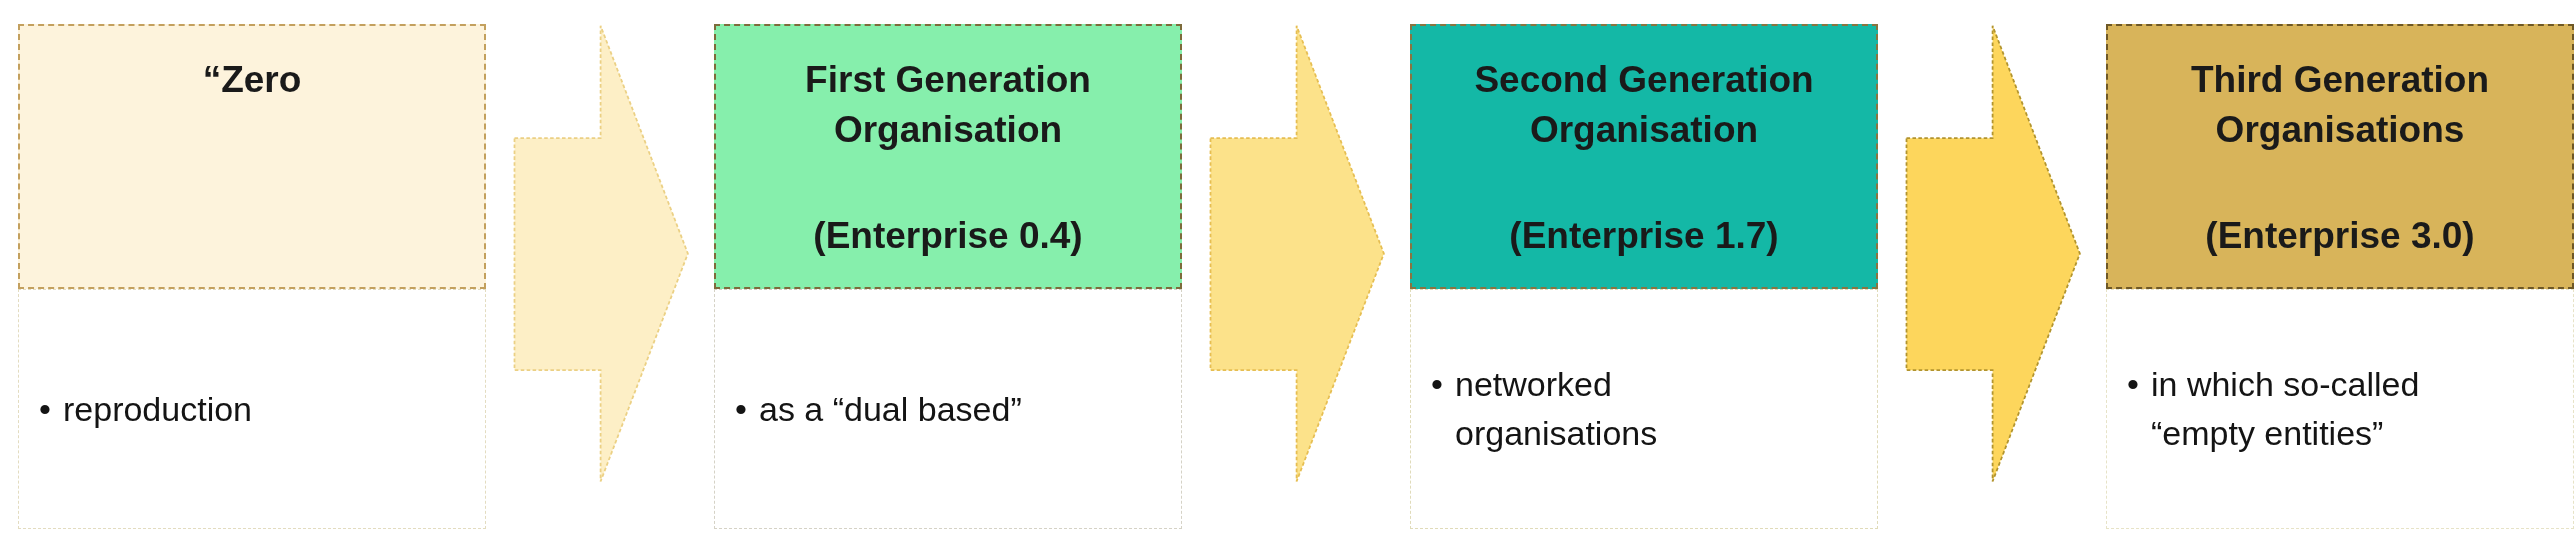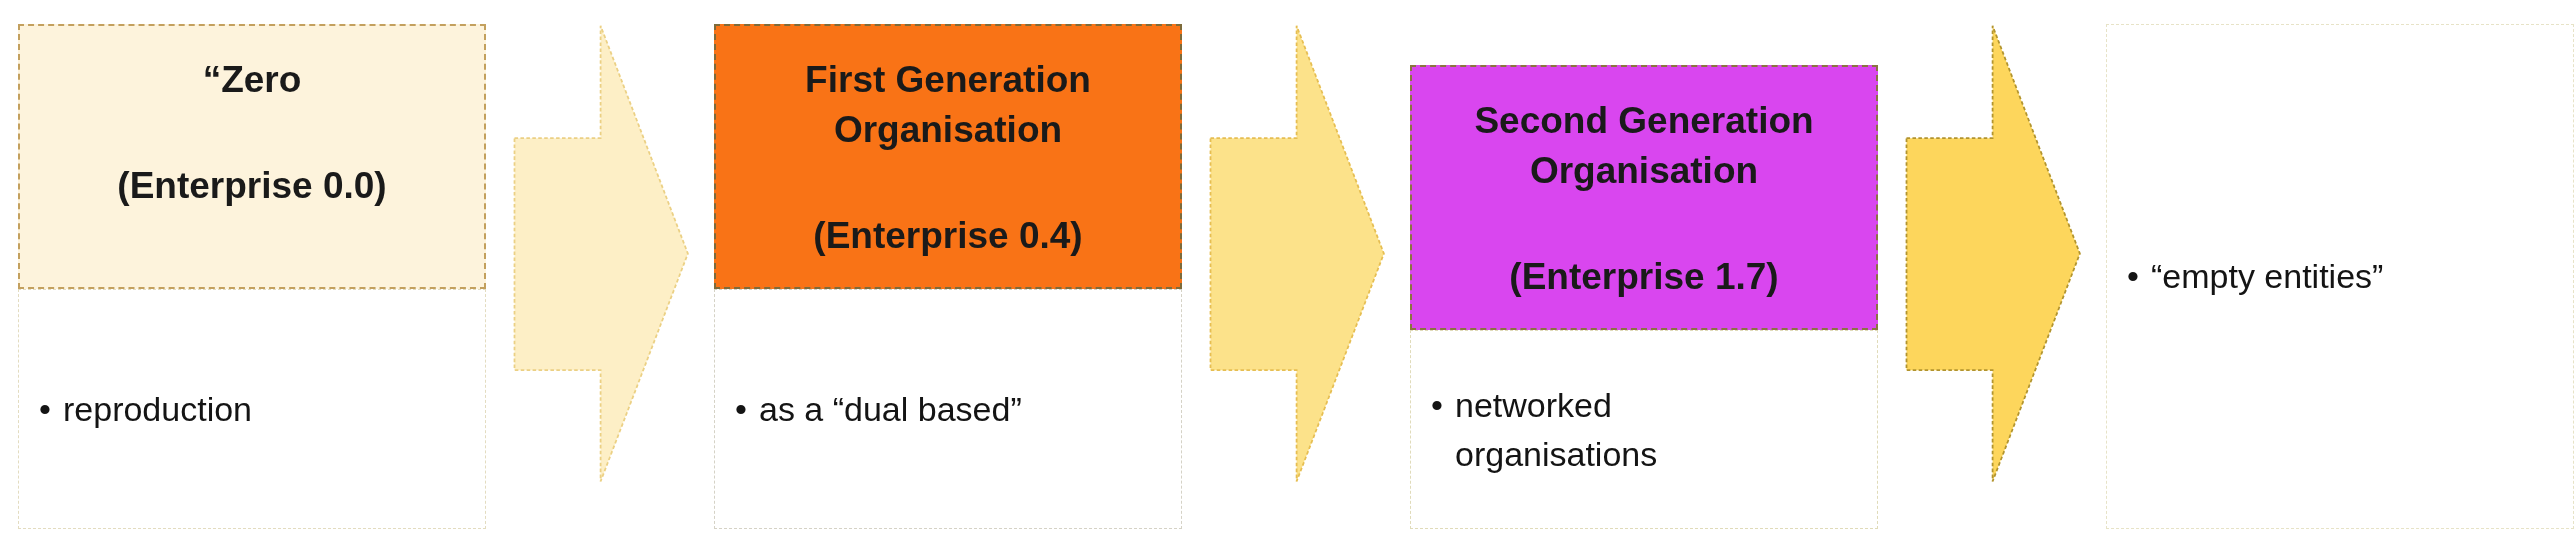--- a/index.html
+++ b/index.html
@@ -62,40 +62,39 @@
 </head>
 <body>
 
 <div class="canvas">
   <div class="row">
 
     <div class="stage">
       <div class="stage-header" style="background-color: rgb(253, 243, 220); border-color: rgb(195, 160, 94);">
         <div class="title-line">“Zero</div>
         <div class="title-spacer"></div>
-        <div class="title-line">(Enterprise 0.0)</div>
       </div>
       <div class="stage-body" style="border-color: rgb(227, 220, 192);">
         <div class="bullet">
           <span class="bullet-marker">•</span>
           <span class="bullet-text">
             <span class="bullet-line">reproduction</span>
           </span>
         </div>
       </div>
     </div>
 
     <div class="arrow-cell">
       <svg viewBox="0 0 384 849" preserveAspectRatio="none">
         <polygon points="48,192 193,192 193,3 340,386 193,769 193,582 48,582" style="fill: rgb(253, 239, 198); stroke: rgb(235, 208, 132);"></polygon>
       </svg>
     </div>
 
     <div class="stage">
-      <div class="stage-header" style="background-color: #f97316; border-color: rgb(125, 107, 59);">
+      <div class="stage-header" style="background-color: #86efac; border-color: rgb(125, 107, 59);">
         <div class="title-line">First Generation</div>
         <div class="title-line">Organisation</div>
         <div class="title-spacer"></div>
         <div class="title-line">(Enterprise 0.4)</div>
       </div>
       <div class="stage-body" style="border-color: rgb(213, 210, 198);">
         <div class="bullet">
           <span class="bullet-marker">•</span>
           <span class="bullet-text">
             <span class="bullet-line">as a “dual based”</span>
@@ -105,21 +104,21 @@
       </div>
     </div>
 
     <div class="arrow-cell">
       <svg viewBox="0 0 384 849" preserveAspectRatio="none">
         <polygon points="48,192 193,192 193,3 340,386 193,769 193,582 48,582" style="fill: rgb(252, 226, 138); stroke: rgb(230, 190, 82);"></polygon>
       </svg>
     </div>
 
     <div class="stage">
-      <div class="stage-header" style="background-color: #d946ef; border-color: rgb(138, 116, 64); margin-top: 41px;">
+      <div class="stage-header" style="background-color: #14b8a6; border-color: rgb(138, 116, 64);">
         <div class="title-line">Second Generation</div>
         <div class="title-line">Organisation</div>
         <div class="title-spacer"></div>
         <div class="title-line">(Enterprise 1.7)</div>
       </div>
       <div class="stage-body" style="border-color: rgb(224, 219, 185);">
         <div class="bullet">
           <span class="bullet-marker">•</span>
           <span class="bullet-text">
             <span class="bullet-line">networked</span>
@@ -129,24 +128,31 @@
       </div>
     </div>
 
     <div class="arrow-cell">
       <svg viewBox="0 0 384 849" preserveAspectRatio="none">
         <polygon points="48,192 193,192 193,3 340,386 193,769 193,582 48,582" style="fill: rgb(253, 214, 92); stroke: rgb(178, 148, 46);"></polygon>
       </svg>
     </div>
 
     <div class="stage">
+      <div class="stage-header" style="background-color: rgb(216, 180, 90); border-color: rgb(110, 88, 38);">
+        <div class="title-line">Third Generation</div>
+        <div class="title-line">Organisations</div>
+        <div class="title-spacer"></div>
+        <div class="title-line">(Enterprise 3.0)</div>
+      </div>
       <div class="stage-body" style="border-color: rgb(231, 227, 199);">
         <div class="bullet">
           <span class="bullet-marker">•</span>
           <span class="bullet-text">
+            <span class="bullet-line">in which so-called</span>
             <span class="bullet-line">“empty entities”</span>
           </span>
         </div>
       </div>
     </div>
 
   </div>
 </div>
 
 

